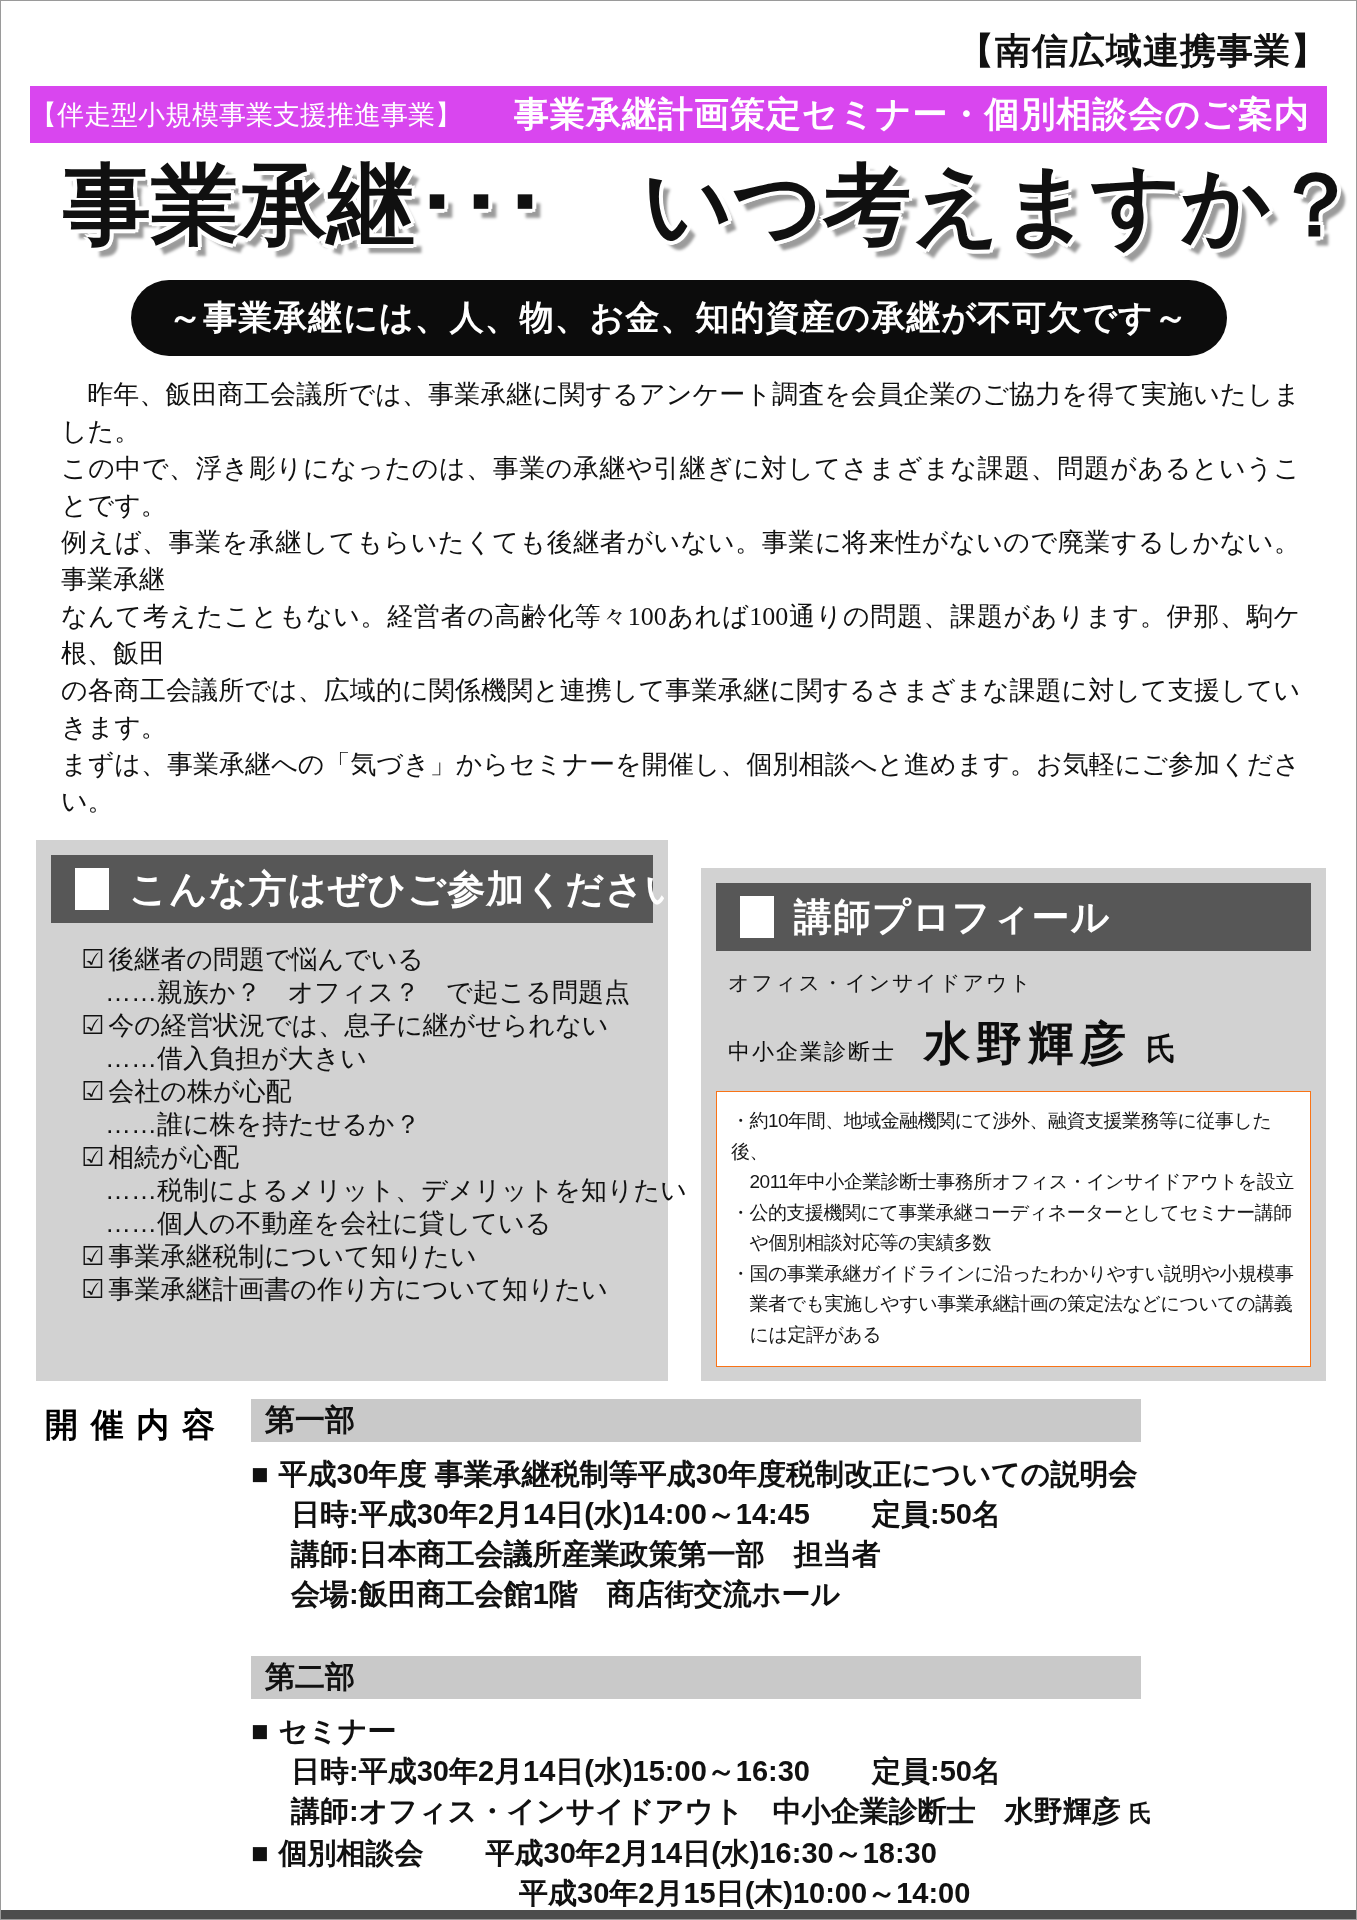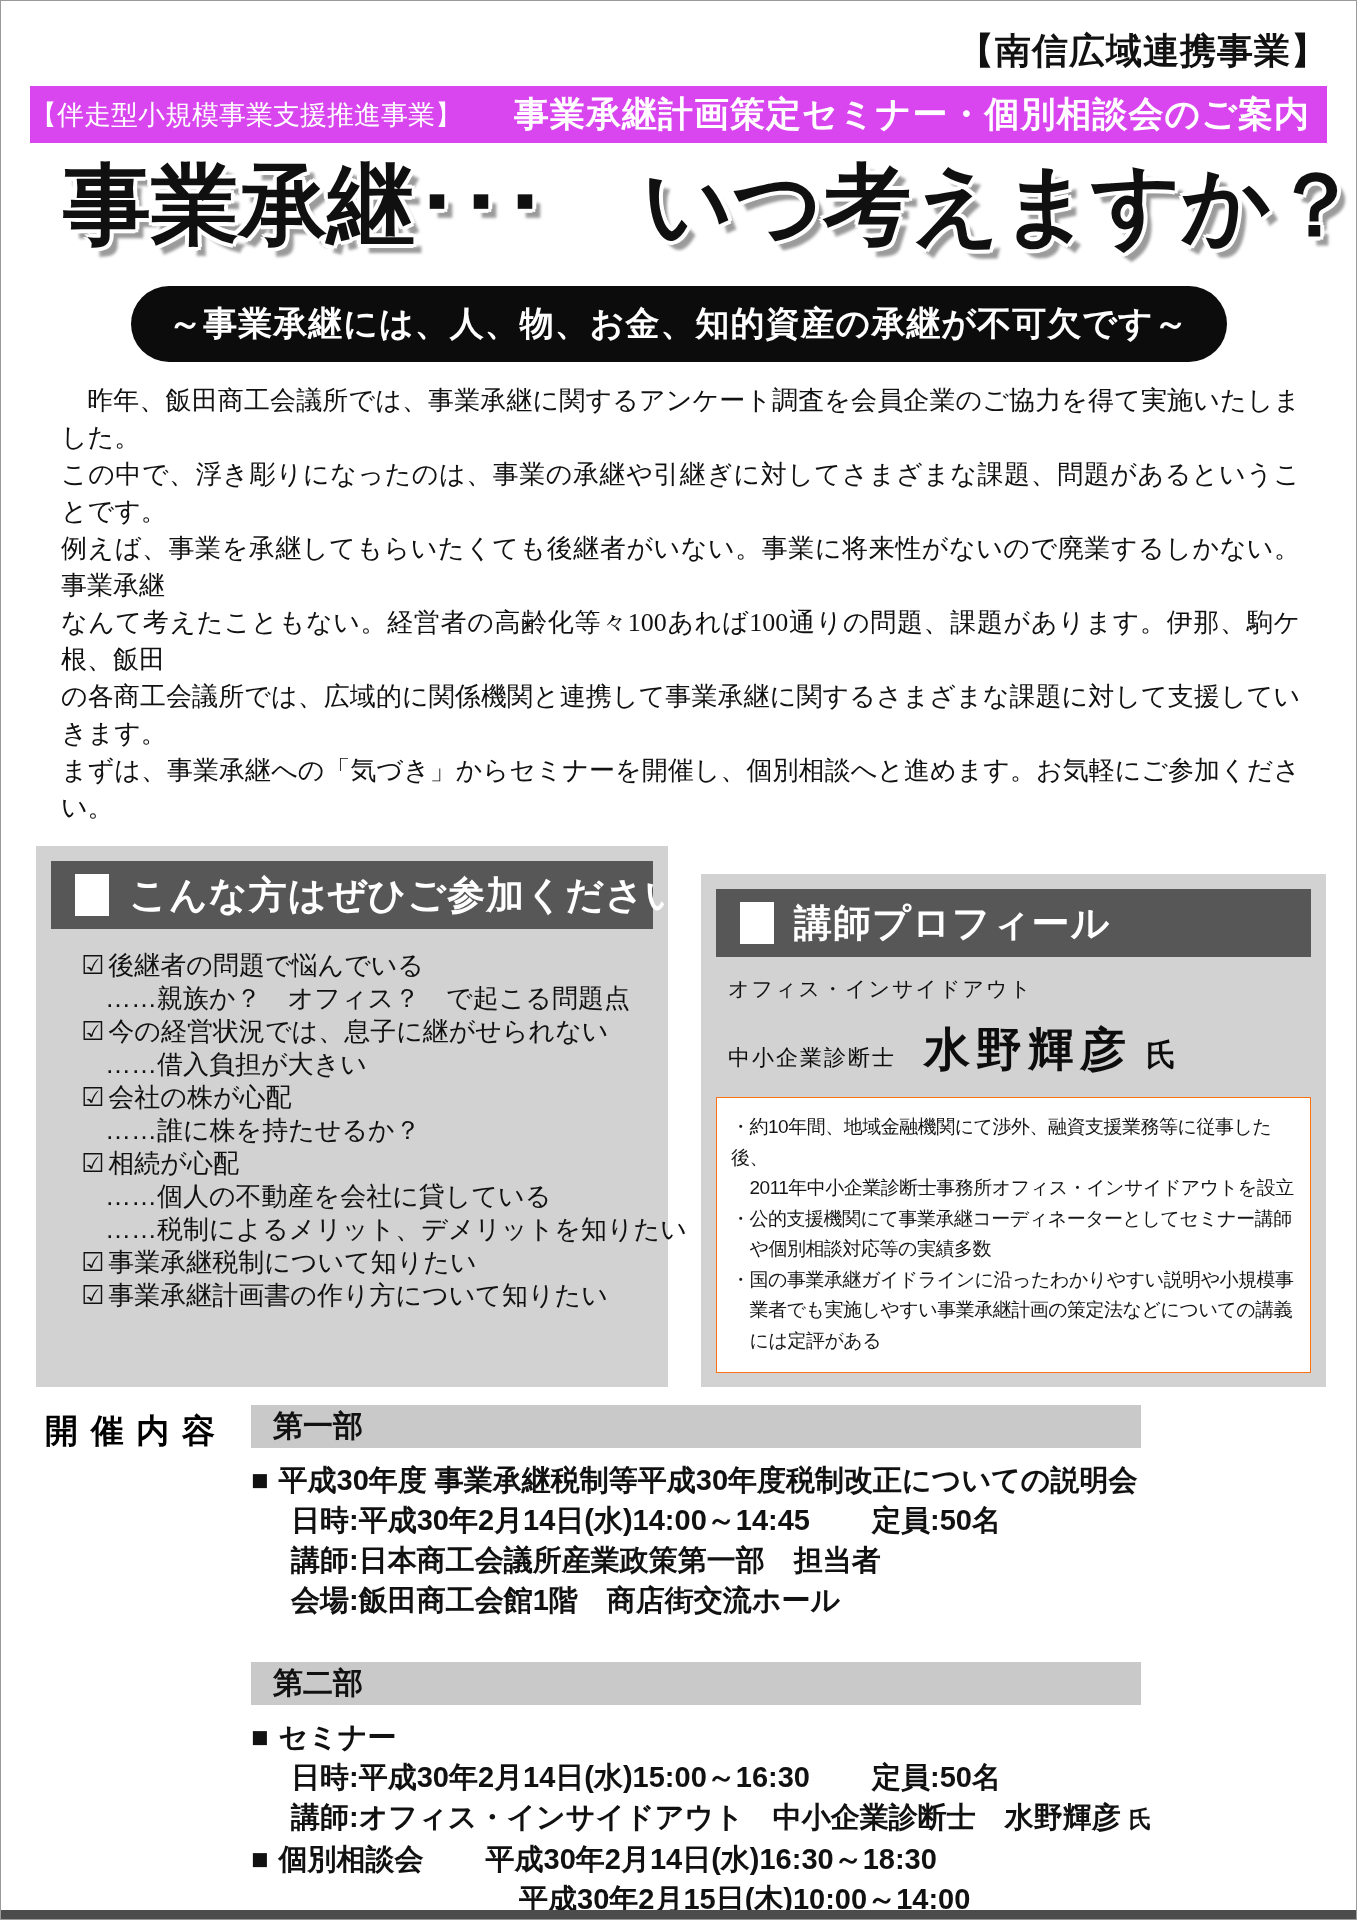--- a/index.html
+++ b/index.html
@@ -24,21 +24,21 @@
     margin:12px 0 0 62px;display:flex;align-items:flex-end;
     font-family:"Liberation Serif","DejaVu Serif",serif;font-weight:900;
     font-size:88px;color:#101010;white-space:nowrap;line-height:1.15;
     text-shadow:
       -3px -3px 0 #fff, 3px -3px 0 #fff, -3px 3px 0 #fff, 3px 3px 0 #fff,
       -4px 0 0 #fff, 4px 0 0 #fff, 0 -4px 0 #fff, 0 4px 0 #fff,
       8px 9px 3px #9b9b9b;
   }
   .main-title .t2{margin-left:96px;}
   .sub-banner{
-    margin:30px auto 0 auto;width:1096px;height:76px;background:#0c0c0c;
+    margin:24px auto 0 auto;width:1096px;height:76px;background:#0c0c0c;
     border-radius:40px;display:flex;align-items:center;justify-content:center;
   }
   .sub-banner span{color:#fff;font-size:34px;font-weight:800;letter-spacing:1px;white-space:nowrap;}
   .intro{
     margin:20px 56px 0 60px;
     font-family:"Liberation Serif","DejaVu Serif",serif;
     font-size:26px;line-height:37px;white-space:pre-line;color:#111;
     text-align:justify;
   }
   
@@ -72,21 +72,21 @@
   
   .sched{position:relative;margin-top:18px;}
   .side-label{
     position:absolute;left:44px;top:4px;width:170px;
     font-size:33px;font-weight:800;color:#000000;
     text-align:justify;text-align-last:justify;
   }
   .sched-col{margin-left:250px;}
   .part-bar{
     width:890px;height:43px;background:#c9c9c9;
-    display:flex;align-items:center;padding-left:22px;box-sizing:border-box;
+    display:flex;align-items:center;padding-left:14px;box-sizing:border-box;
     font-size:30px;font-weight:800;color:#111;
   }
   .s-line{font-size:29px;font-weight:600;color:#111;line-height:40px;white-space:nowrap;display:flex;align-items:baseline;}
   .s-line.first{margin-top:12px;}
   .bsq{margin-right:10px;}
   .ind{padding-left:40px;}
   .cap{margin-left:62px;}
   .gap18{margin-left:18px;}
   .hono-s{font-size:23px;margin-left:8px;}
   .ind-date2{padding-left:268px;}
@@ -148,24 +148,24 @@
             <span>会社の株が心配</span>
           </div>
         <div class="chk-row sub">
             <span>……誰に株を持たせるか？</span>
           </div>
         <div class="chk-row">
             <span class="chk">☑</span>
             <span>相続が心配</span>
           </div>
         <div class="chk-row sub">
+            <span>……税制によるメリット、デメリットを知りたい</span>
+          </div>
+        <div class="chk-row sub">
             <span>……個人の不動産を会社に貸している</span>
-          </div>
-        <div class="chk-row sub">
-            <span>……税制によるメリット、デメリットを知りたい</span>
           </div>
         <div class="chk-row">
             <span class="chk">☑</span>
             <span>事業承継税制について知りたい</span>
           </div>
         <div class="chk-row">
             <span class="chk">☑</span>
             <span>事業承継計画書の作り方について知りたい</span>
           </div>
       </div>

